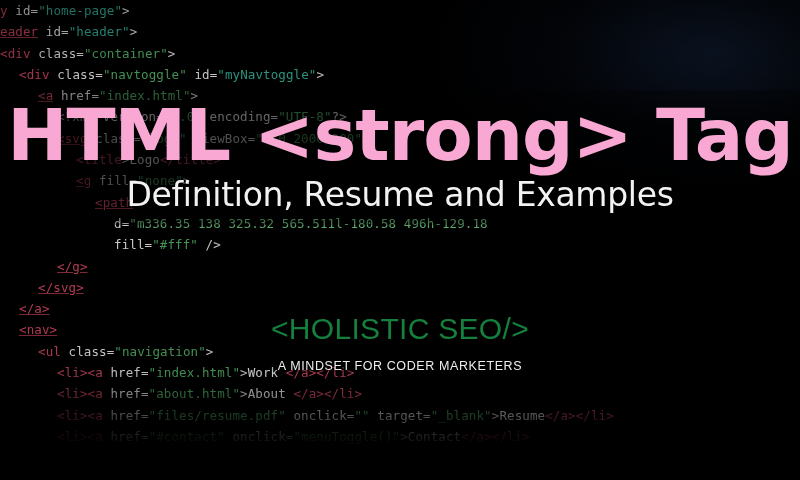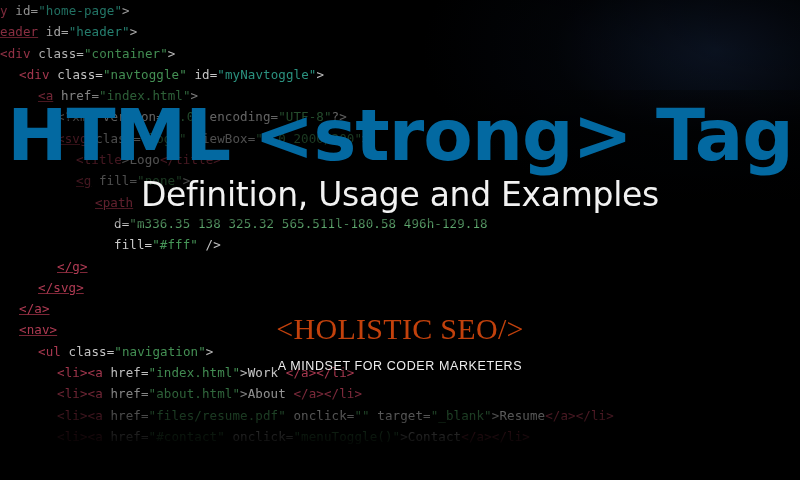--- a/index.html
+++ b/index.html
@@ -77,21 +77,21 @@
   #title-shade {
     position: absolute;
     left: 0; right: 0; top: 0; bottom: 0;
     background: linear-gradient(to bottom, rgba(0,0,0,0.30) 0%, rgba(0,0,0,0.62) 30%, rgba(0,0,0,0.62) 72%, rgba(0,0,0,0.25) 100%);
   }
   #main-title {
     position: absolute;
     left: 0; right: 0;
     top: 6px;
     text-align: center;
-    color: #0369a1;
+    color: #f9a8d4;
     font-family: "DejaVu Sans", sans-serif;
     font-weight: 700;
     font-size: 72px;
     line-height: 78px;
     letter-spacing: -1px;
     white-space: nowrap;
   }
   #subtitle {
     position: absolute;
     left: 0; right: 0;
@@ -108,22 +108,22 @@
 
   
   #brand {
     position: absolute;
     left: 0; right: 0;
     top: 312px;
     text-align: center;
     pointer-events: none;
   }
   #brand-name {
-    color: #c2410c;
-    font-family: Liberation Serif, serif;
+    color: #15803d;
+    font-family: Liberation Sans, sans-serif;
     font-weight: 400;
     font-size: 30px;
     line-height: 34px;
     letter-spacing: 0.3px;
     white-space: nowrap;
   }
   #brand-tagline {
     margin-top: 12px;
     color: #ededed;
     font-family: "Liberation Sans", sans-serif;
@@ -150,21 +150,21 @@
 
   <div id="code-bg"><div class="line" style="padding-left: 0px;"><span class="t-tag">y </span><span class="t-attr">id=</span><span class="t-strc">"home-page"</span><span class="t-punc">&gt;</span></div><div class="line" style="padding-left: 0px;"><span class="t-tag u">eader</span><span class="t-attr"> id=</span><span class="t-strc">"header"</span><span class="t-punc">&gt;</span></div><div class="line" style="padding-left: 0px;"><span class="t-tag">&lt;div</span><span class="t-attr"> class=</span><span class="t-str">"container"</span><span class="t-punc">&gt;</span></div><div class="line" style="padding-left: 19px;"><span class="t-tag">&lt;div</span><span class="t-attr"> class=</span><span class="t-str">"navtoggle"</span><span class="t-attr"> id=</span><span class="t-strc">"myNavtoggle"</span><span class="t-punc">&gt;</span></div><div class="line" style="padding-left: 38px;"><span class="t-tag u">&lt;a</span><span class="t-attr"> href=</span><span class="t-str">"index.html"</span><span class="t-punc">&gt;</span></div><div class="line" style="padding-left: 57px;"><span class="t-proc">&lt;?xml</span><span class="t-attr"> version=</span><span class="t-str">"1.0"</span><span class="t-attr"> encoding=</span><span class="t-str">"UTF-8"</span><span class="t-punc">?&gt;</span></div><div class="line" style="padding-left: 57px;"><span class="t-tag u">&lt;svg</span><span class="t-attr"> class=</span><span class="t-str">"logo"</span><span class="t-attr"> viewBox=</span><span class="t-str">"0 0 2000/200"</span><span class="t-punc">&gt;</span></div><div class="line" style="padding-left: 76px;"><span class="t-tag">&lt;title</span><span class="t-punc">&gt;</span><span class="t-txt">Logo</span><span class="t-tag">&lt;/title&gt;</span></div><div class="line" style="padding-left: 76px;"><span class="t-tag u">&lt;g</span><span class="t-attr"> fill=</span><span class="t-str">"none"</span><span class="t-punc">&gt;</span></div><div class="line" style="padding-left: 95px;"><span class="t-tag u">&lt;path</span></div><div class="line" style="padding-left: 114px;"><span class="t-attr">d=</span><span class="t-num">"m336.35 138 325.32 565.511l-180.58 496h-129.18</span></div><div class="line" style="padding-left: 114px;"><span class="t-attr">fill=</span><span class="t-str">"#fff"</span><span class="t-punc"> /&gt;</span></div><div class="line" style="padding-left: 57px;"><span class="t-tag u">&lt;/g&gt;</span></div><div class="line" style="padding-left: 38px;"><span class="t-tag u">&lt;/svg&gt;</span></div><div class="line" style="padding-left: 19px;"><span class="t-tag u">&lt;/a&gt;</span></div><div class="line" style="padding-left: 19px;"><span class="t-tag u">&lt;nav&gt;</span></div><div class="line" style="padding-left: 38px;"><span class="t-tag">&lt;ul</span><span class="t-attr"> class=</span><span class="t-str">"navigation"</span><span class="t-punc">&gt;</span></div><div class="line" style="padding-left: 57px;"><span class="t-tag">&lt;li&gt;</span><span class="t-tag">&lt;a</span><span class="t-attr"> href=</span><span class="t-str">"index.html"</span><span class="t-punc">&gt;</span><span class="t-txt">Work </span><span class="t-tag">&lt;/a&gt;&lt;/li&gt;</span></div><div class="line" style="padding-left: 57px;"><span class="t-tag">&lt;li&gt;</span><span class="t-tag">&lt;a</span><span class="t-attr"> href=</span><span class="t-str">"about.html"</span><span class="t-punc">&gt;</span><span class="t-txt">About </span><span class="t-tag">&lt;/a&gt;&lt;/li&gt;</span></div><div class="line" style="padding-left: 57px;"><span class="t-tag">&lt;li&gt;</span><span class="t-tag">&lt;a</span><span class="t-attr"> href=</span><span class="t-str">"files/resume.pdf"</span><span class="t-attr"> onclick=</span><span class="t-str">""</span><span class="t-attr"> target=</span><span class="t-str">"_blank"</span><span class="t-punc">&gt;</span><span class="t-txt">Resume</span><span class="t-tag">&lt;/a&gt;&lt;/li&gt;</span></div><div class="line" style="padding-left: 57px;"><span class="t-tag">&lt;li&gt;</span><span class="t-tag">&lt;a</span><span class="t-attr"> href=</span><span class="t-str">"#contact"</span><span class="t-attr"> onclick=</span><span class="t-str">"menuToggle()"</span><span class="t-punc">&gt;</span><span class="t-txt">Contact</span><span class="t-tag">&lt;/a&gt;&lt;/li&gt;</span></div></div>
 
   <div id="top-right-blue"></div>
   <div id="vignette"></div>
   <div id="bottom-fade"></div>
 
   <div id="title-band">
     <div id="title-shade"></div>
     <div id="main-title">HTML &lt;strong&gt; Tag</div>
-    <div id="subtitle">Definition, Usage and Examples</div>
+    <div id="subtitle">Definition, Resume and Examples</div>
   </div>
 
   <div id="brand-shade"></div>
   <div id="brand">
     <div id="brand-name">&lt;HOLISTIC SEO/&gt;</div>
     <div id="brand-tagline">A MINDSET FOR CODER  MARKETERS</div>
   </div>
 
 </div>
 

